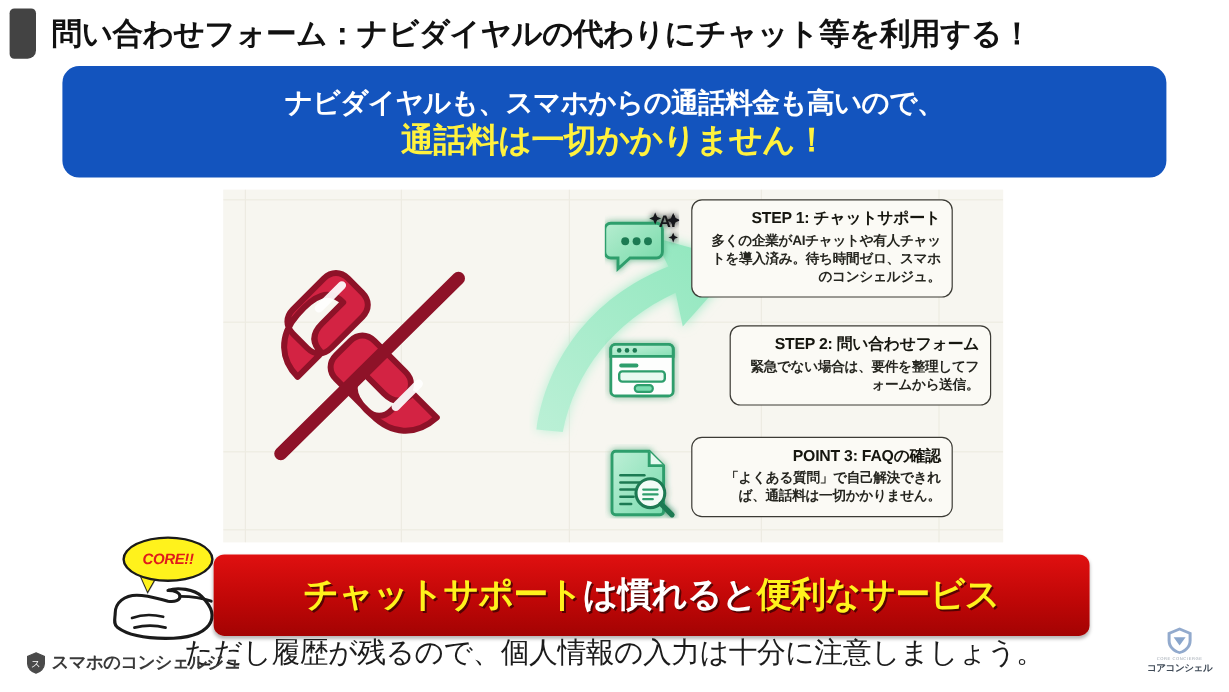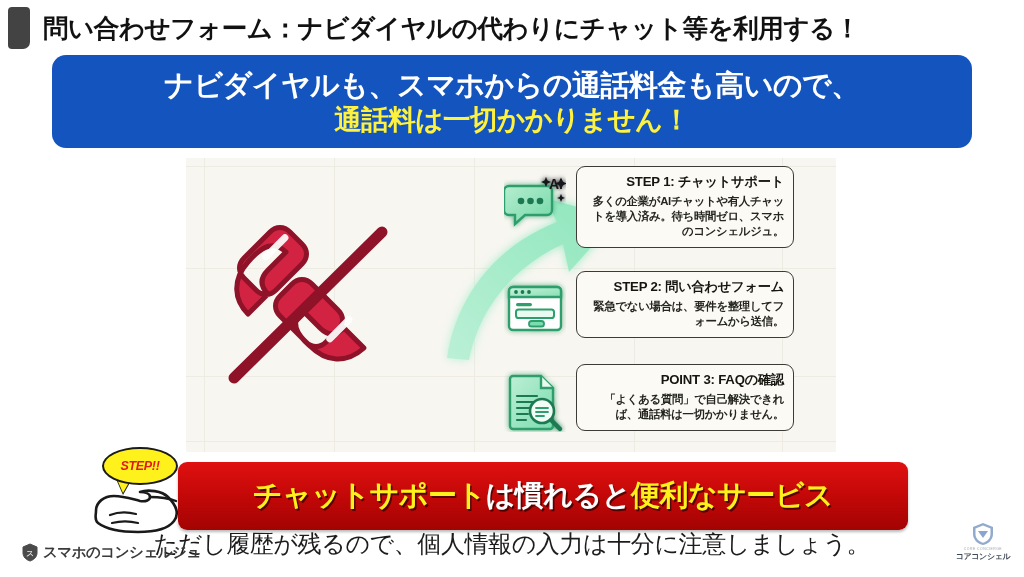--- a/index.html
+++ b/index.html
@@ -53,21 +53,21 @@
     background: #1354BE;
     border-radius: 14px;
     display: flex;
     flex-direction: column;
     align-items: center;
     justify-content: center;
     box-sizing: border-box;
     padding-top: 2px;
   }
   .blue-line1 {
-    font-size: 29px;
+    font-size: 23px;
     font-weight: bold;
     color: #ffffff;
     letter-spacing: -0.5px;
     line-height: 1.18;
     white-space: nowrap;
   }
   .blue-line2 {
     font-size: 27.5px;
     font-weight: bold;
     color: #FFF23E;
@@ -360,21 +360,21 @@
         <path d="M57 5.5 l2 4.2 L63 11.5 l-4 1.8 L57 17 l-1.9-3.8 L51 11.5 l4.1-1.7 z" fill="#17181A"></path>
         <path d="M57 22 l1.2 2.7 L61 25.9 l-2.7 1.1 L57 30 l-1.2-3 L53 26 l2.6-1.1 z" fill="#17181A"></path>
       </g>
     </svg>
     <div class="step-box">
       <div class="step-title">STEP 1: チャットサポート</div>
       <div class="step-body">多くの企業がAIチャットや有人チャットを導入済み。待ち時間ゼロ、スマホのコンシェルジュ。</div>
     </div>
   </div>
 
-  <div class="step-row" style="top:113px;">
+  <div class="step-row" style="top:113px;gap:32px;">
     <svg class="step-icon" viewBox="0 0 62 62">
       <defs>
         <linearGradient id="g2" x1="0" y1="0" x2="1" y2="1">
           <stop offset="0%" stop-color="#C9F2DD"></stop>
             <stop offset="100%" stop-color="#86DFB4"></stop>
         </linearGradient>
         <filter id="gl2" x="-35%" y="-35%" width="170%" height="170%">
           <feGaussianBlur stdDeviation="2.6" result="b"></feGaussianBlur>
           <feMerge>
               <feMergeNode in="b"></feMergeNode>
@@ -436,21 +436,21 @@
     <div class="step-box">
       <div class="step-title">POINT 3: FAQの確認</div>
       <div class="step-body">「よくある質問」で自己解決できれば、通話料は一切かかりません。</div>
     </div>
   </div>
 </div>
 
 <div class="point-wrap">
   <div class="point-tail"></div>
   <div class="point-bubble">
-    <span>STEP!!</span>
+    <span>CORE!!</span>
   </div>
   <svg class="point-hand" viewBox="0 0 104 50">
     <path d="M8 26 C8 17 16 11 26 11 C36 11 44 14 52 16 C58 17 62 15 62 12 C62 9 58 7 52 7
              C60 4 74 6 80 12 C88 20 92 28 86 36 C80 44 66 47 50 47 C32 47 18 44 10 38
              C6 35 8 30 8 26 Z" fill="#FFFFFF" stroke="#1a1a1a" stroke-width="2.6" stroke-linejoin="round"></path>
     <path d="M62 12 C70 12 80 13 88 16" fill="none" stroke="#1a1a1a" stroke-width="2.4" stroke-linecap="round"></path>
     <path d="M22 30 C30 27 40 27 48 29" fill="none" stroke="#1a1a1a" stroke-width="2.2" stroke-linecap="round"></path>
     <path d="M24 38 C32 36 42 36 50 38" fill="none" stroke="#1a1a1a" stroke-width="2.2" stroke-linecap="round"></path>
   </svg>
 </div>

